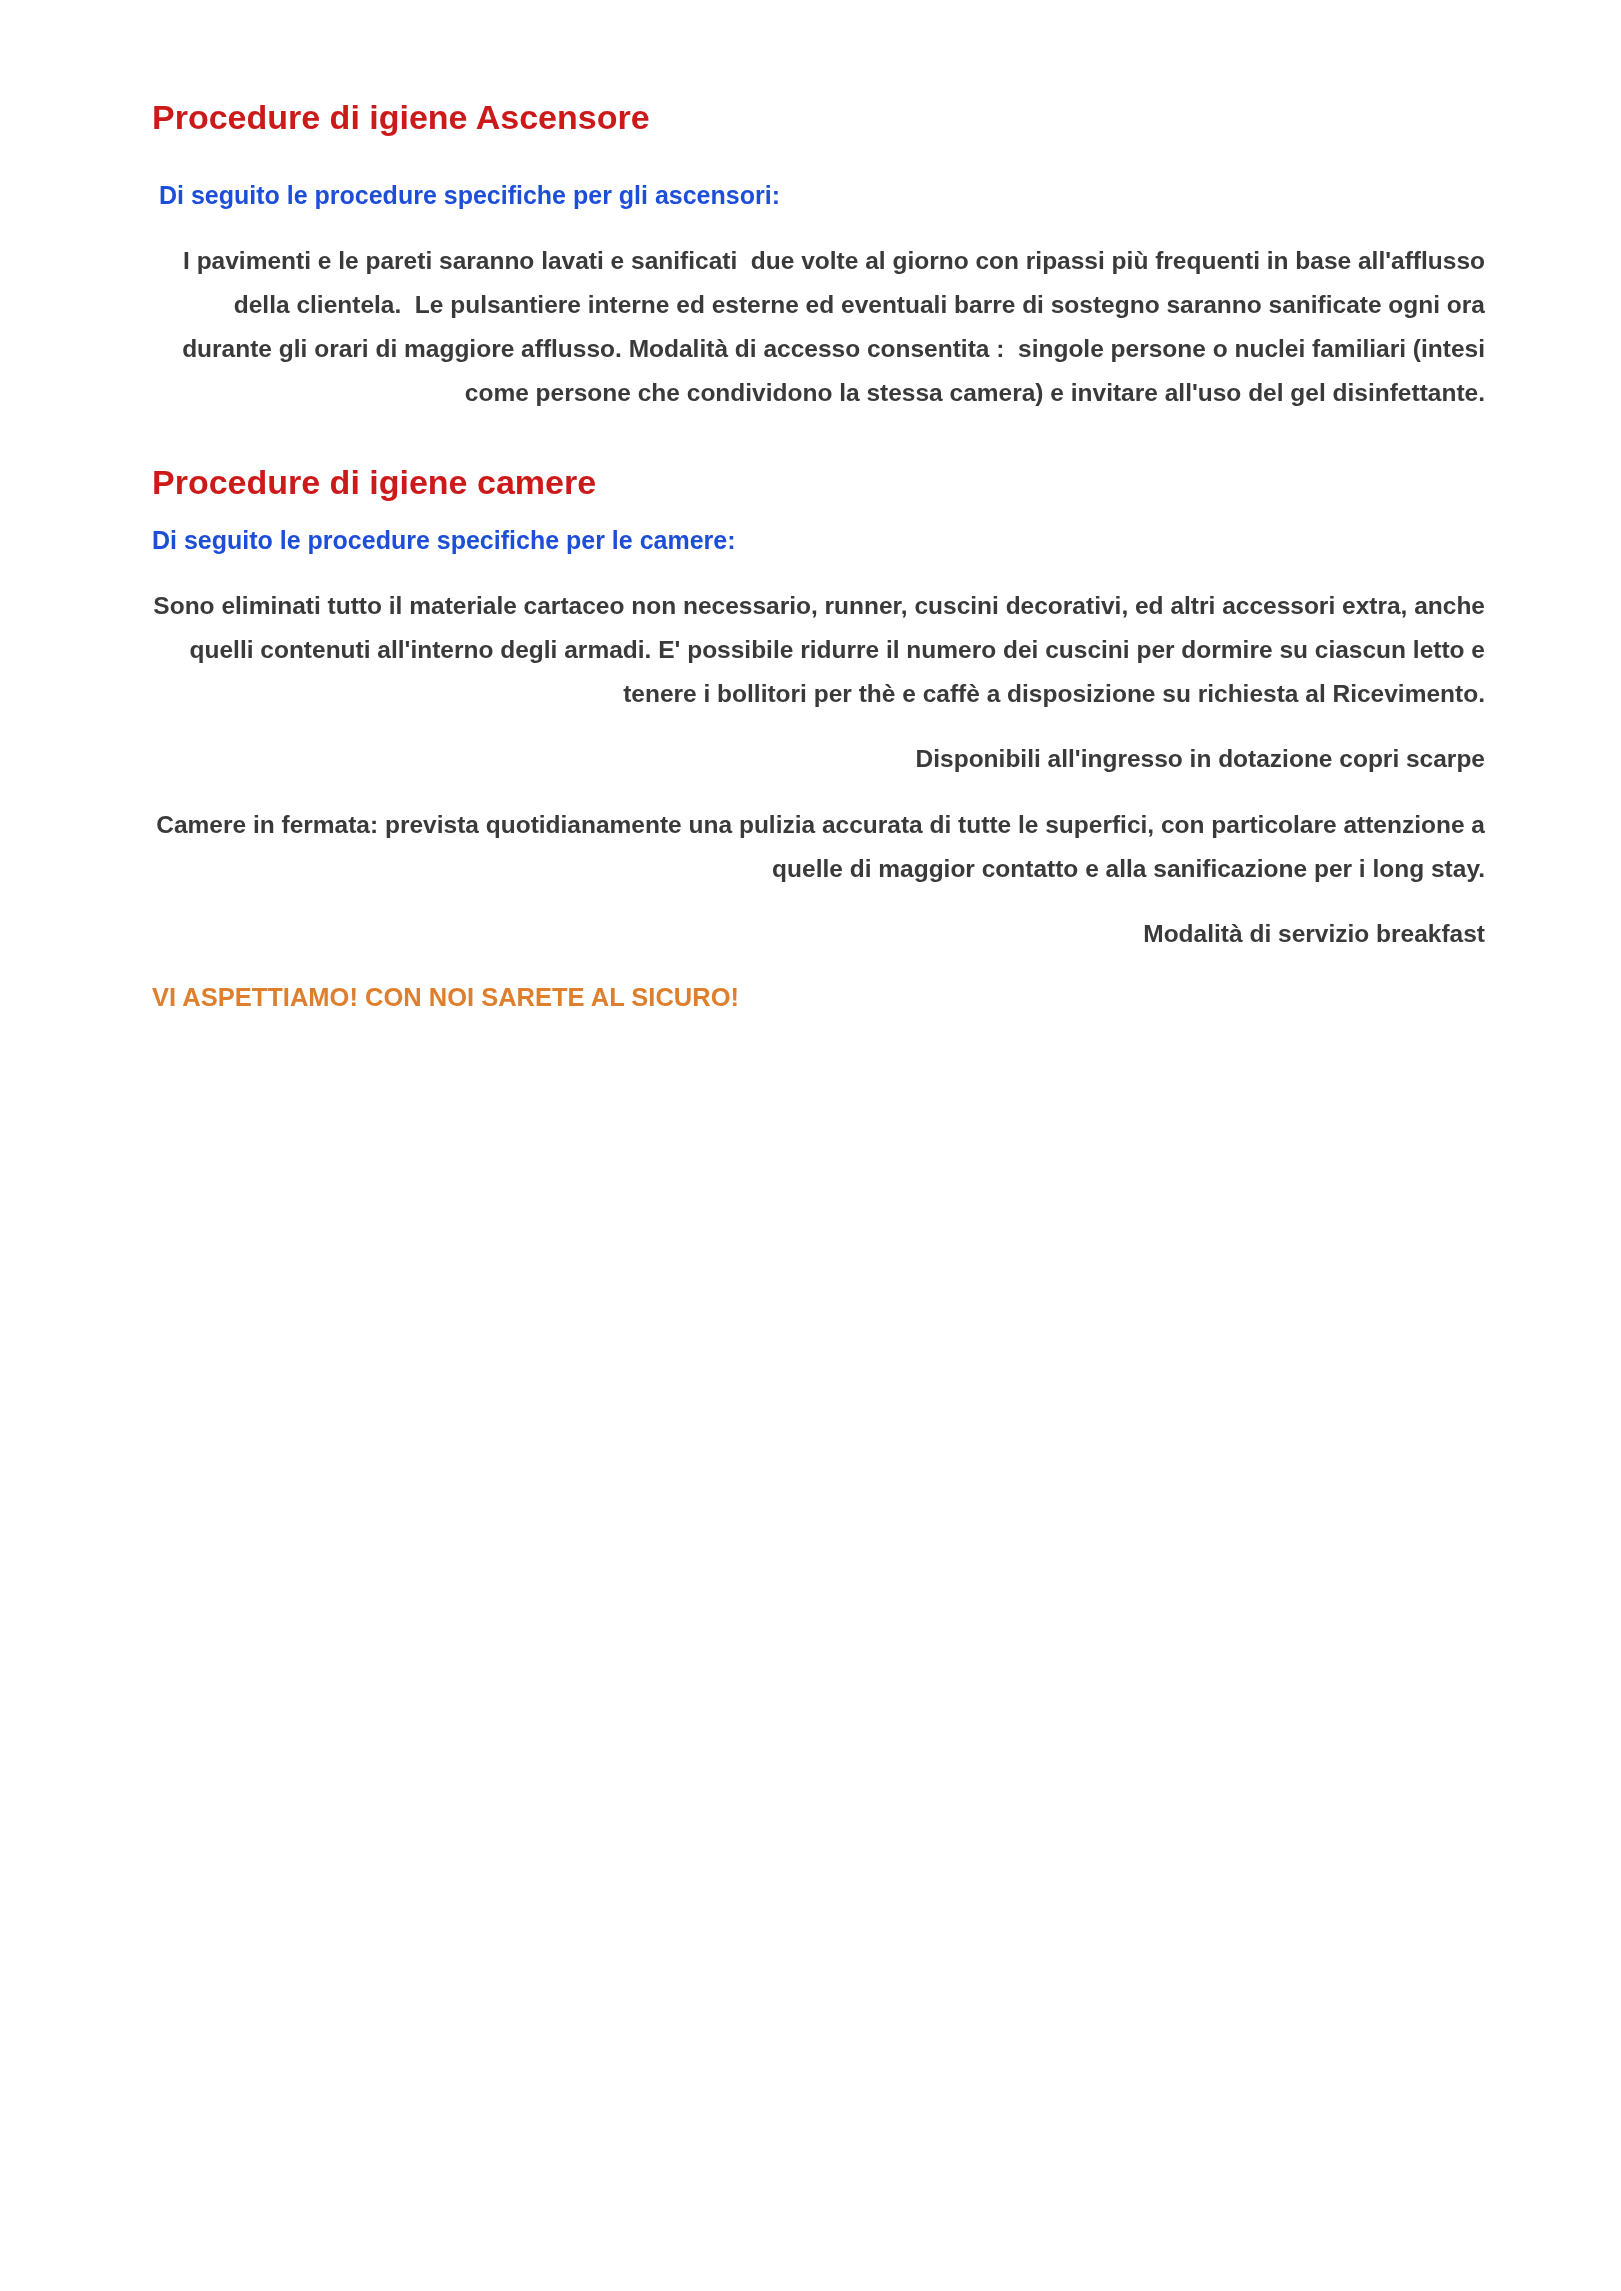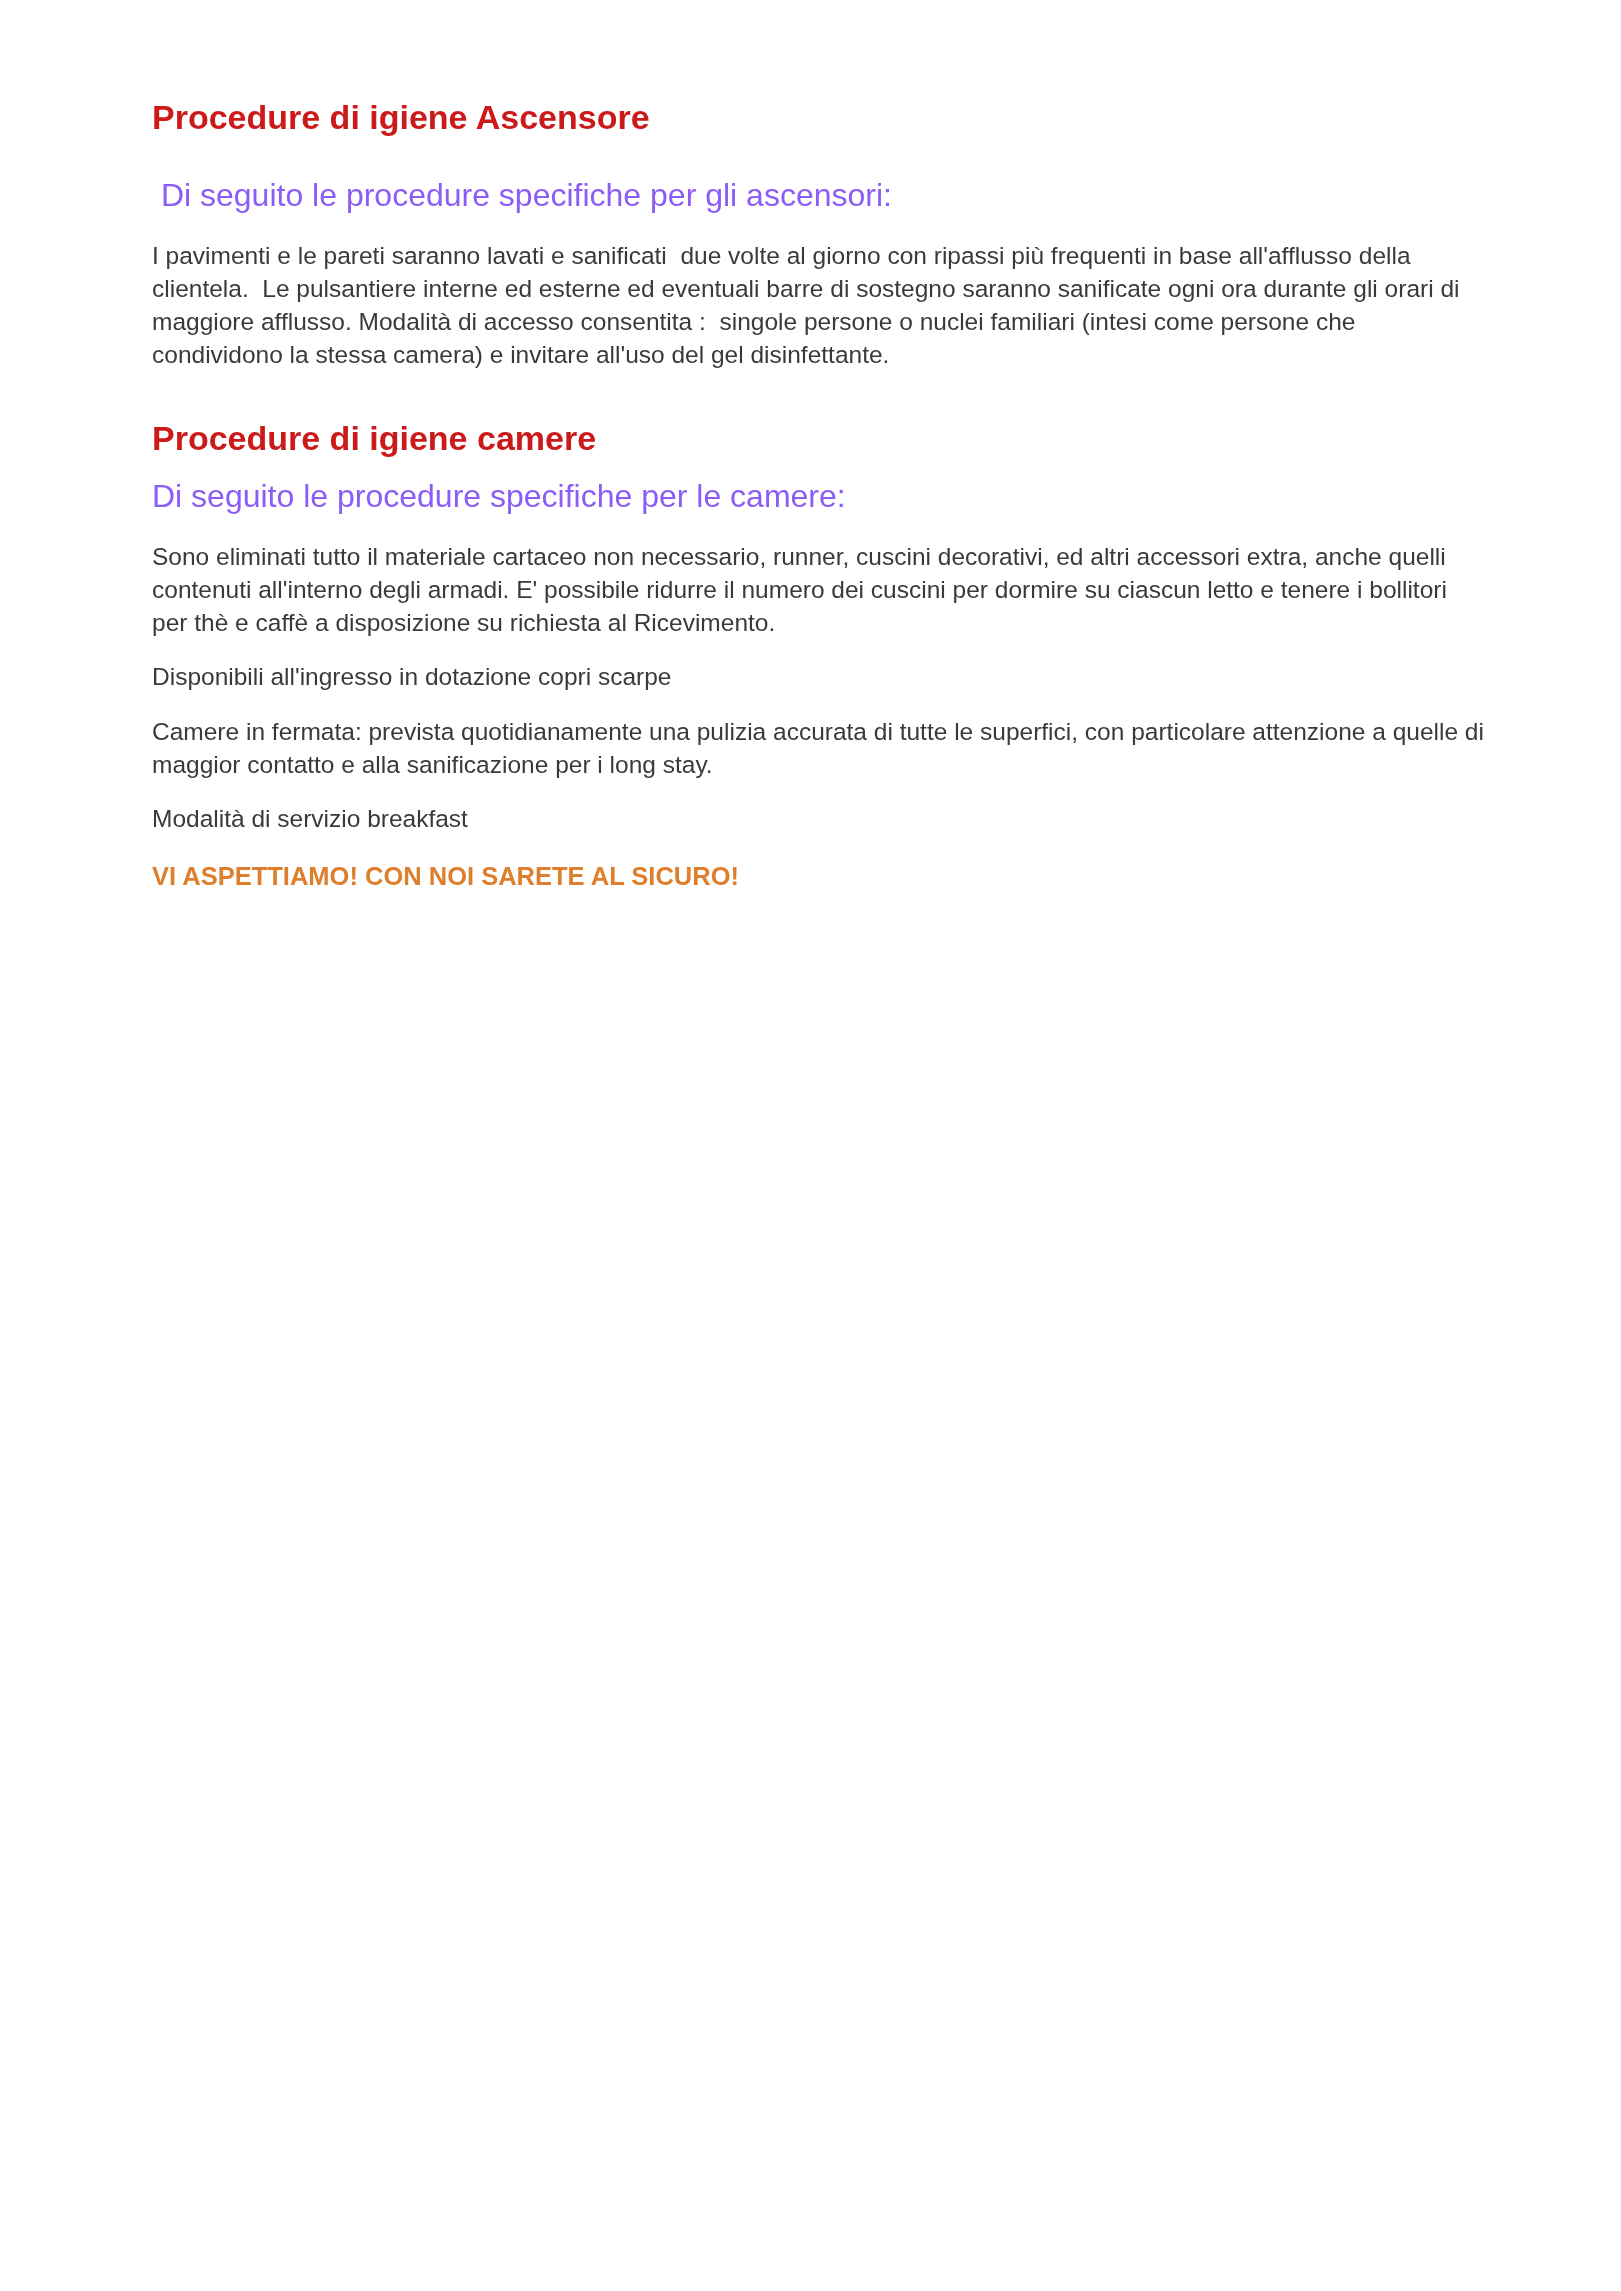--- a/index.html
+++ b/index.html
@@ -23,33 +23,34 @@
   }
   .doc-heading {
     font-size: 34px;
     font-weight: bold;
     color: var(--heading-color, #cc1a1a);
     line-height: 39px;
     margin: 0 0 39px 0;
     white-space: pre-wrap;
   }
   .doc-subheading {
-    font-size: 32px;
-    font-weight: normal;
-    color: #8b5cf6;
+    font-size: 25px;
+    font-weight: bold;
+    color: #1d4ed8;
     line-height: 39px;
     margin: 0 0 23.5px 0;
     white-space: pre-wrap;
   }
   .doc-para {
     font-size: 24.5px;
-    font-weight: normal;
-    line-height: 33px;
+    font-weight: bold;
+    line-height: 44px;
     margin: 0 0 21.6px 0;
     white-space: pre-wrap;
+    text-align: right;
   }
   .doc-closing {
     font-size: 25.5px;
     font-weight: bold;
     color: var(--closing-color, #dd7f2c);
     line-height: 39px;
     margin: 17.6px 0 0 0;
     white-space: pre-wrap;
   }
 </style>

